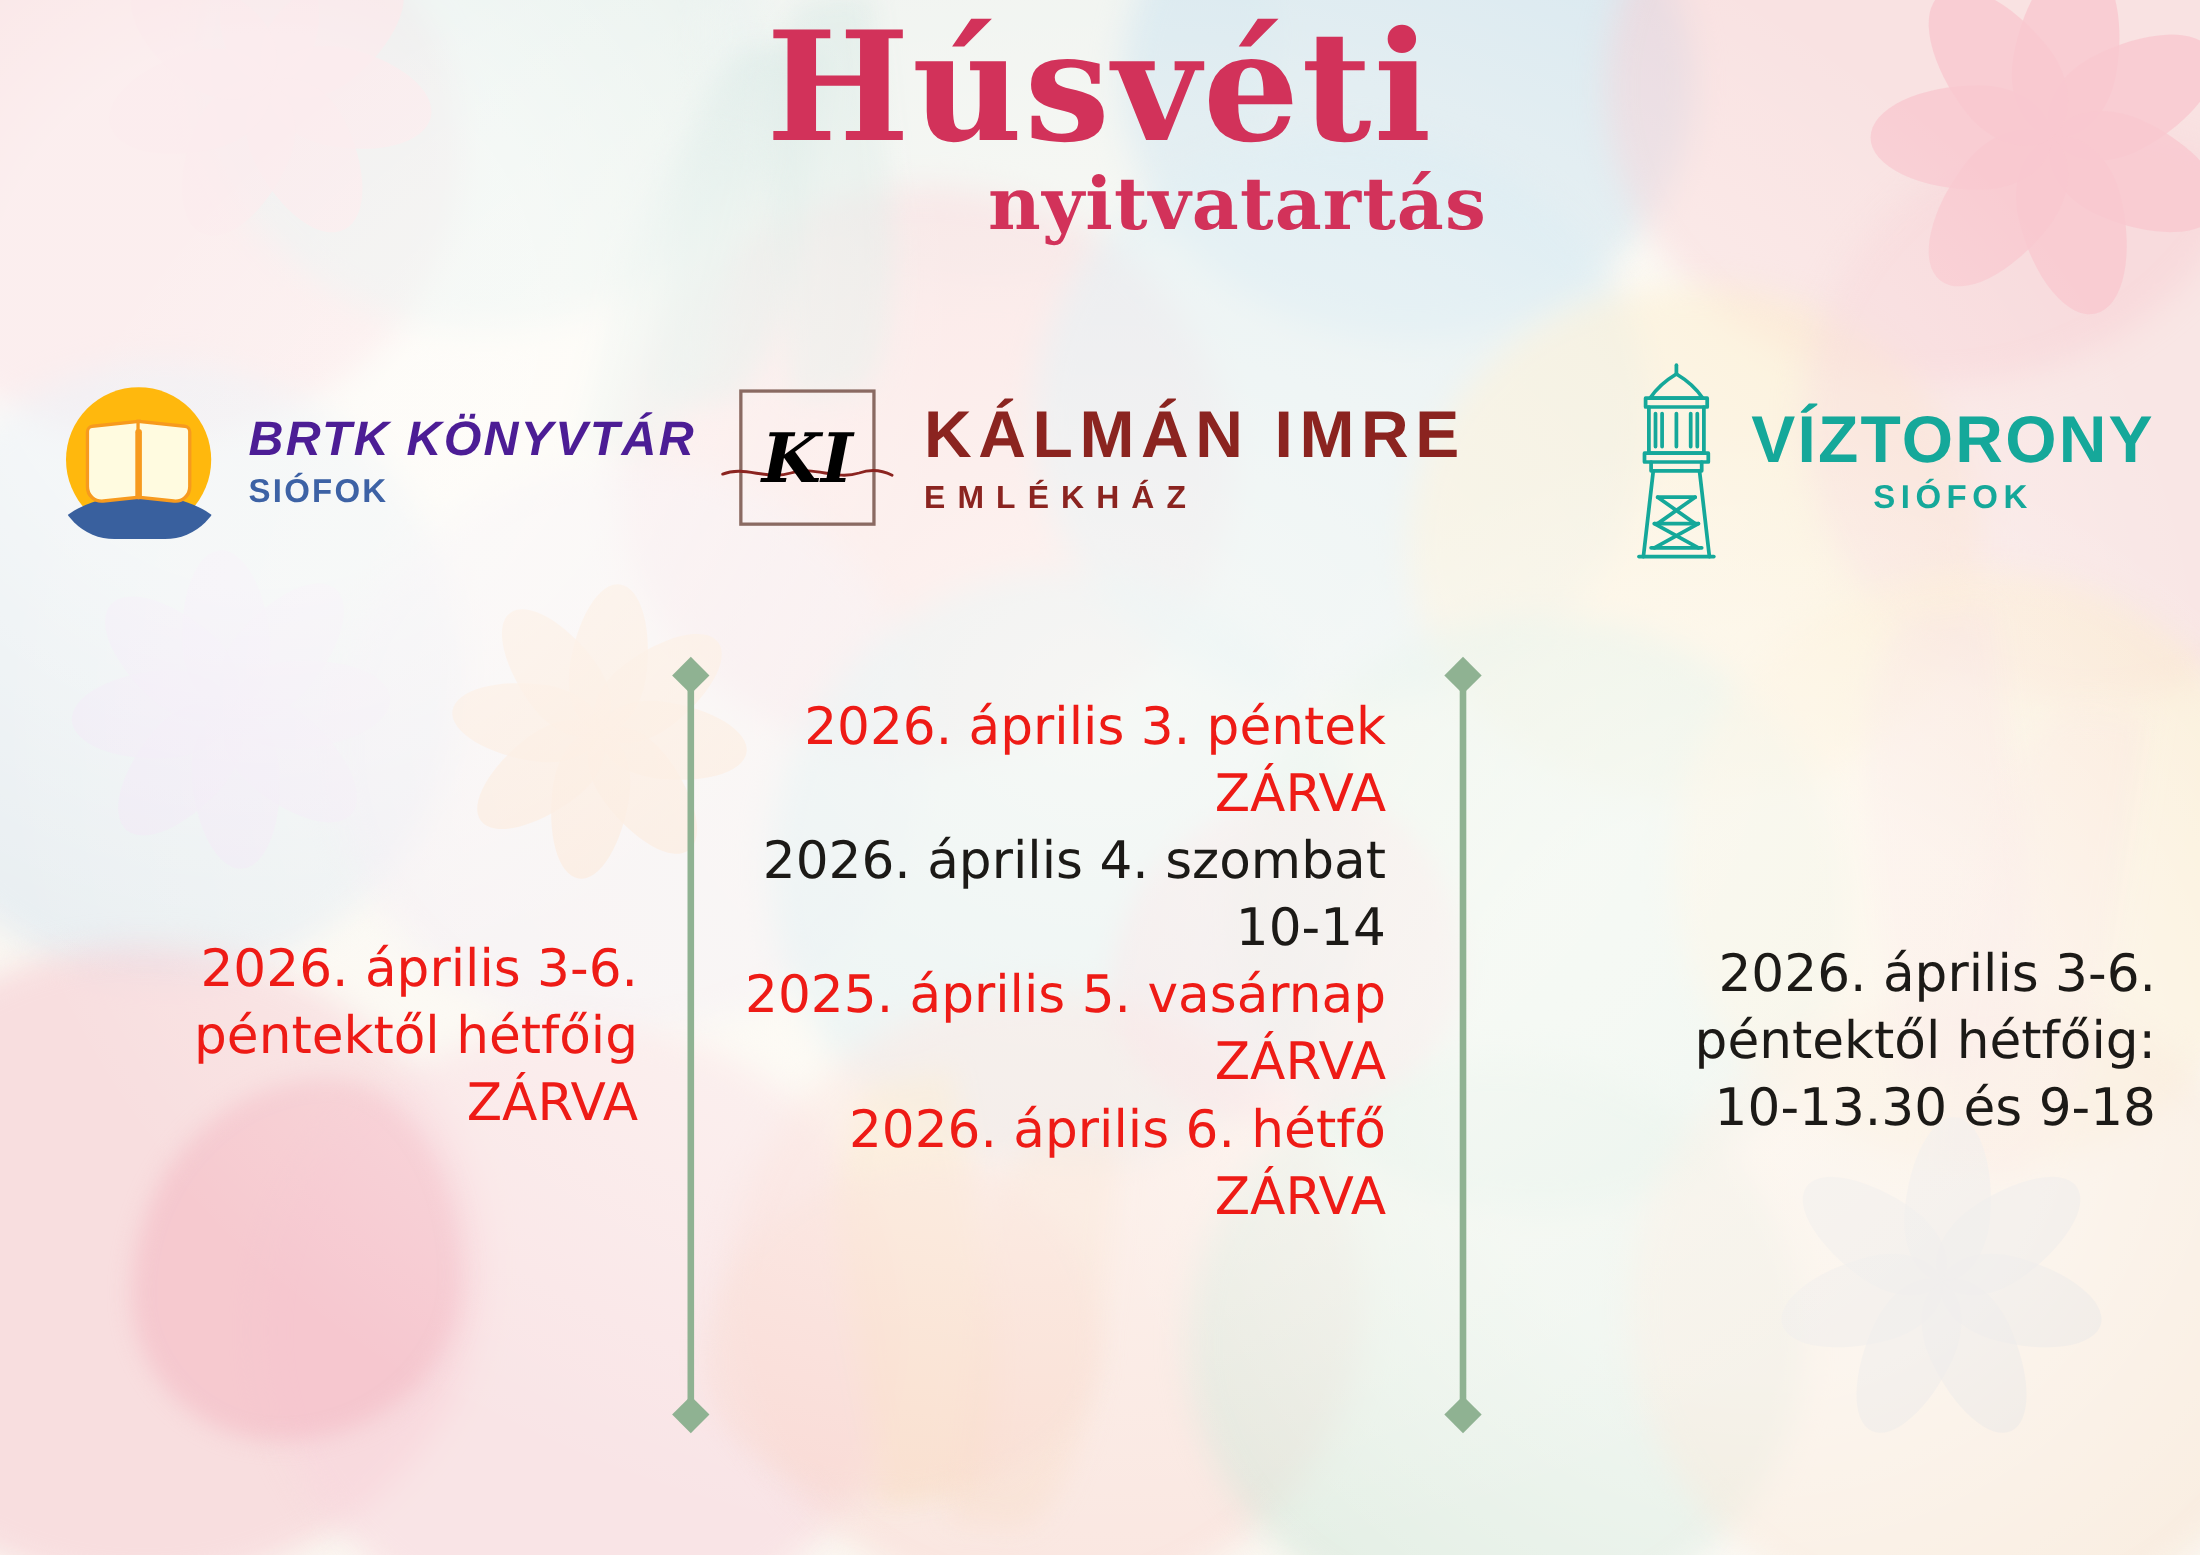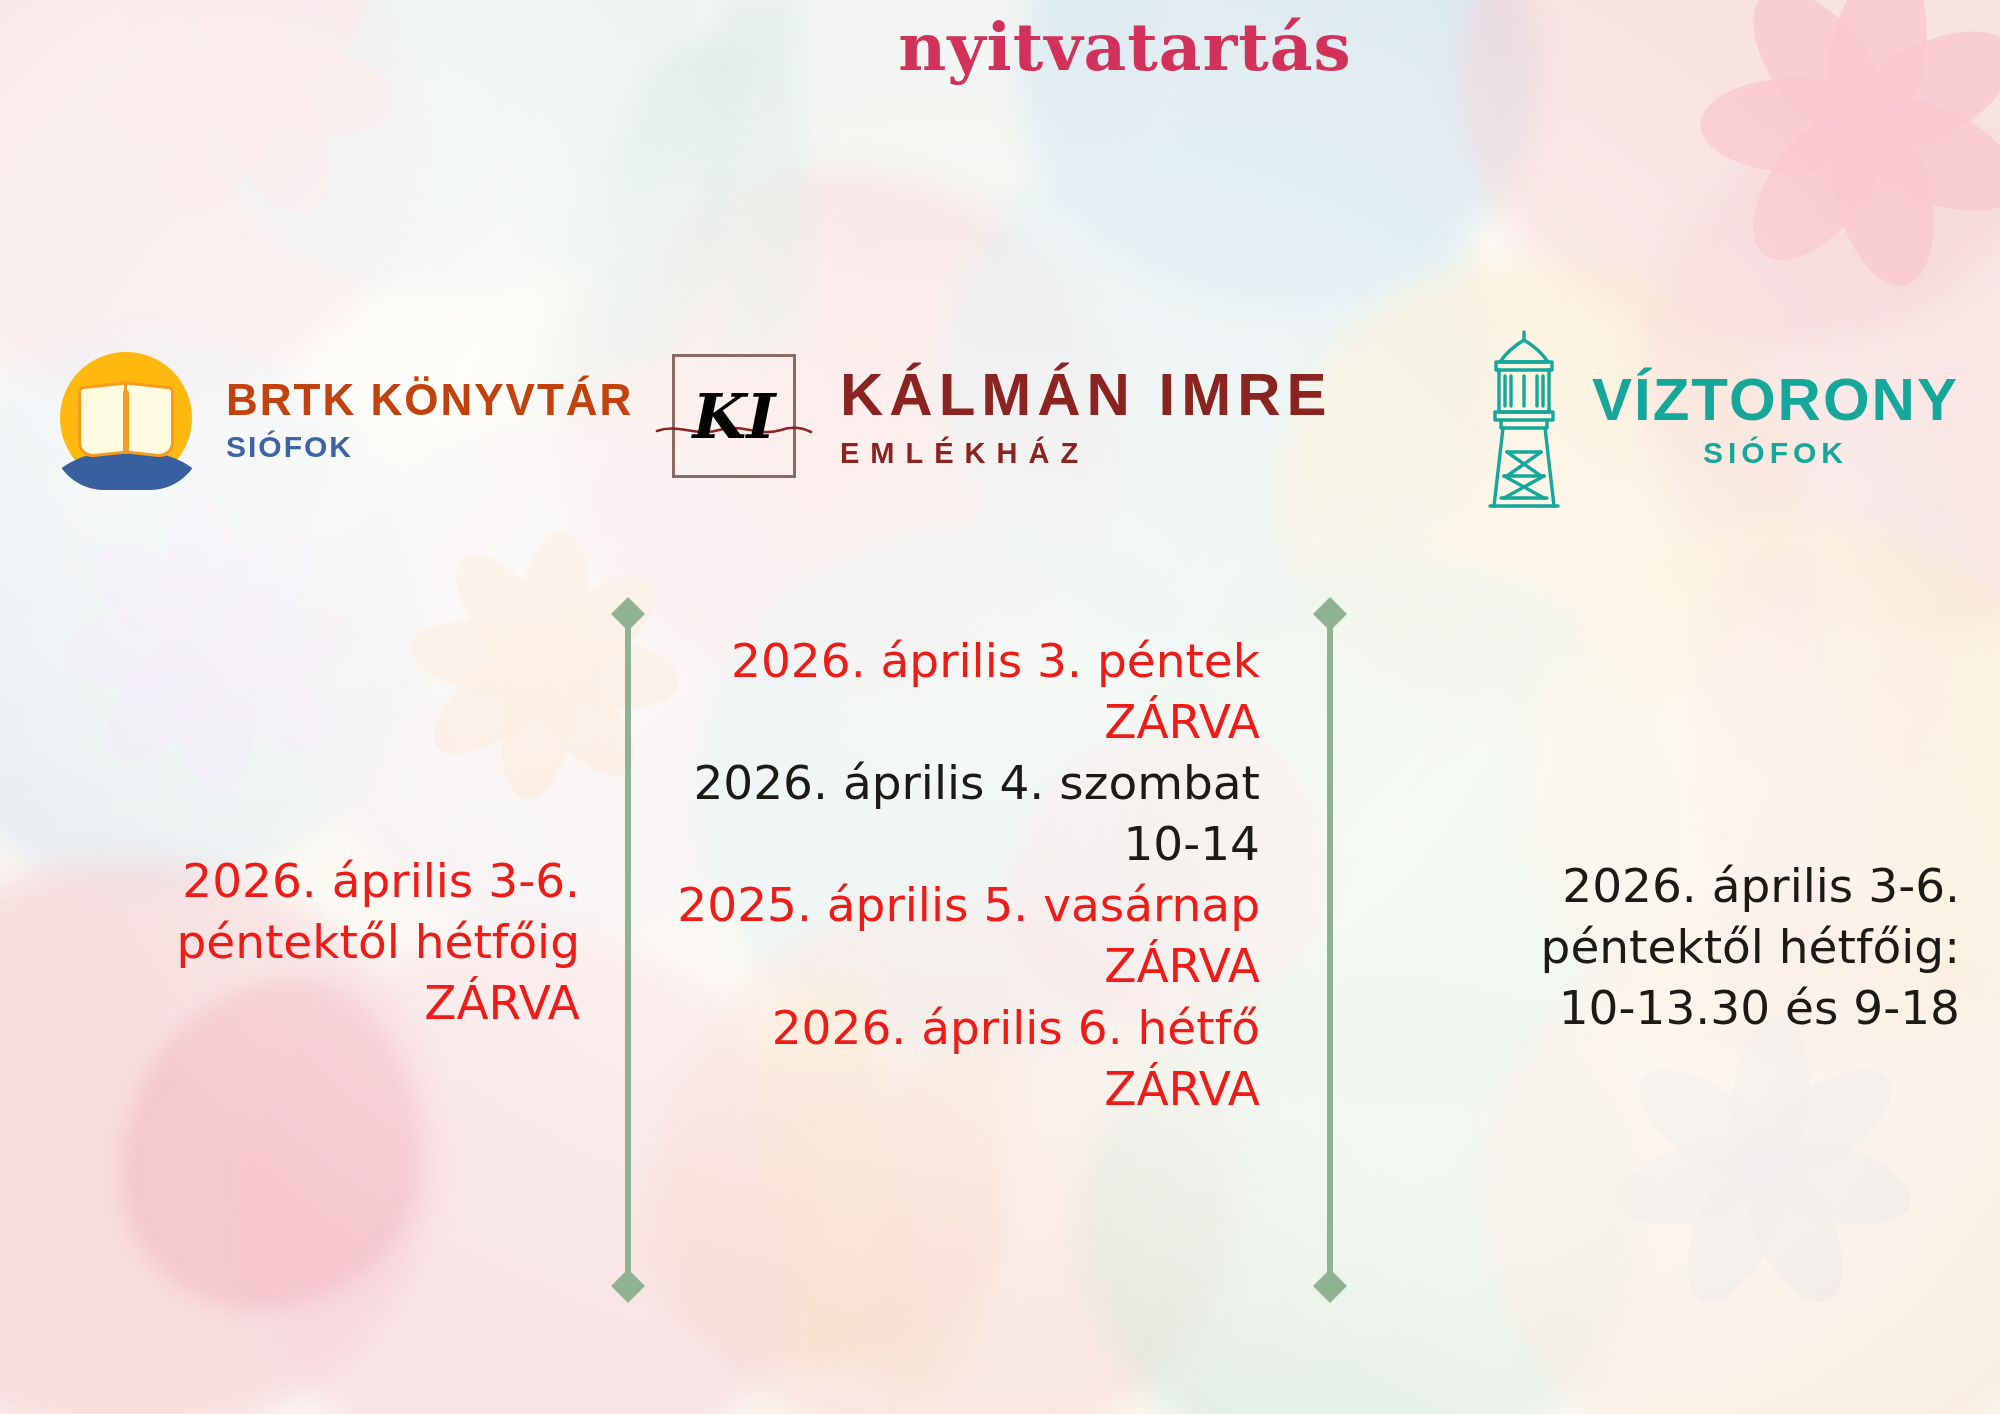--- a/index.html
+++ b/index.html
@@ -45,21 +45,21 @@
   .brtk-circle{position:absolute;left:8px;top:6px;width:132px;height:132px;border-radius:50%;background:#ffb80d;}
   .brtk-wave{position:absolute;left:0px;bottom:4px;width:150px;height:52px;
      background:#39609e;border-radius:0 0 90px 90px;
      clip-path:ellipse(78px 40px at 50% 100%);}
   .brtk-book{position:absolute;left:26px;top:38px;width:96px;height:72px;}
   .brtk-book .pg{position:absolute;bottom:0;width:44px;height:66px;background:#fffbe0;border:3px solid #f79a1e;}
   .brtk-book .pgL{left:0;border-radius:6px 0 0 16px;transform:skewY(-6deg);}
   .brtk-book .pgR{right:0;border-radius:0 6px 16px 0;transform:skewY(6deg);}
   .brtk-book .spine{position:absolute;left:45px;bottom:2px;width:6px;height:64px;background:#f79a1e;border-radius:3px;}
   .brtk-text{margin-left:26px;}
-  .brtk-name{font-size:44px;font-weight:700;color:#c2410c;letter-spacing:2px;line-height:1;}
+  .brtk-name{font-size:44px;font-weight:700;color:#4c1d95;letter-spacing:2px;line-height:1;font-style:italic;}
   .brtk-city{font-size:30px;font-weight:700;color:#3d62a5;letter-spacing:2px;margin-top:10px;line-height:1;}
 
   .logo-kalman{left:672px;top:14px;}
   .ki-mark{width:118px;height:118px;border:3px solid #8a6a62;position:relative;flex:0 0 auto;}
   .ki-mono{position:absolute;inset:0;display:flex;align-items:center;justify-content:center;
      font-family:"DejaVu Serif",serif;font-style:italic;font-weight:700;font-size:62px;color:#000000;}
   .ki-swash{position:absolute;left:-22px;top:54%;width:162px;height:18px;}
   .ki-text{margin-left:44px;}
   .ki-name{font-size:60px;font-weight:700;color:#8b2420;letter-spacing:6px;line-height:1;}
   .ki-sub{font-size:29px;font-weight:600;color:#8b2420;letter-spacing:11px;margin-top:14px;line-height:1;}
@@ -180,20 +180,21 @@
 
     <div class="petal" style="left:120px;top:980px;width:300px;height:330px;background:rgba(243,180,192,.5);"></div>
     <div class="petal" style="left:640px;top:1060px;width:360px;height:300px;background:rgba(248,214,206,.45);"></div>
     <div class="petal" style="left:1010px;top:720px;width:320px;height:300px;background:rgba(247,200,210,.4);"></div>
 
     <div class="paper"></div>
     <div class="vignette"></div>
   </div>
 
   <div class="header">
+    <div class="title">Húsvéti</div>
     <div class="subtitle">nyitvatartás</div>
   </div>
 
   <div class="logos">
 
     <div class="logo logo-brtk">
       <div class="brtk-mark">
         <div class="brtk-circle"></div>
         <div class="brtk-wave"></div>
         <div class="brtk-book">

